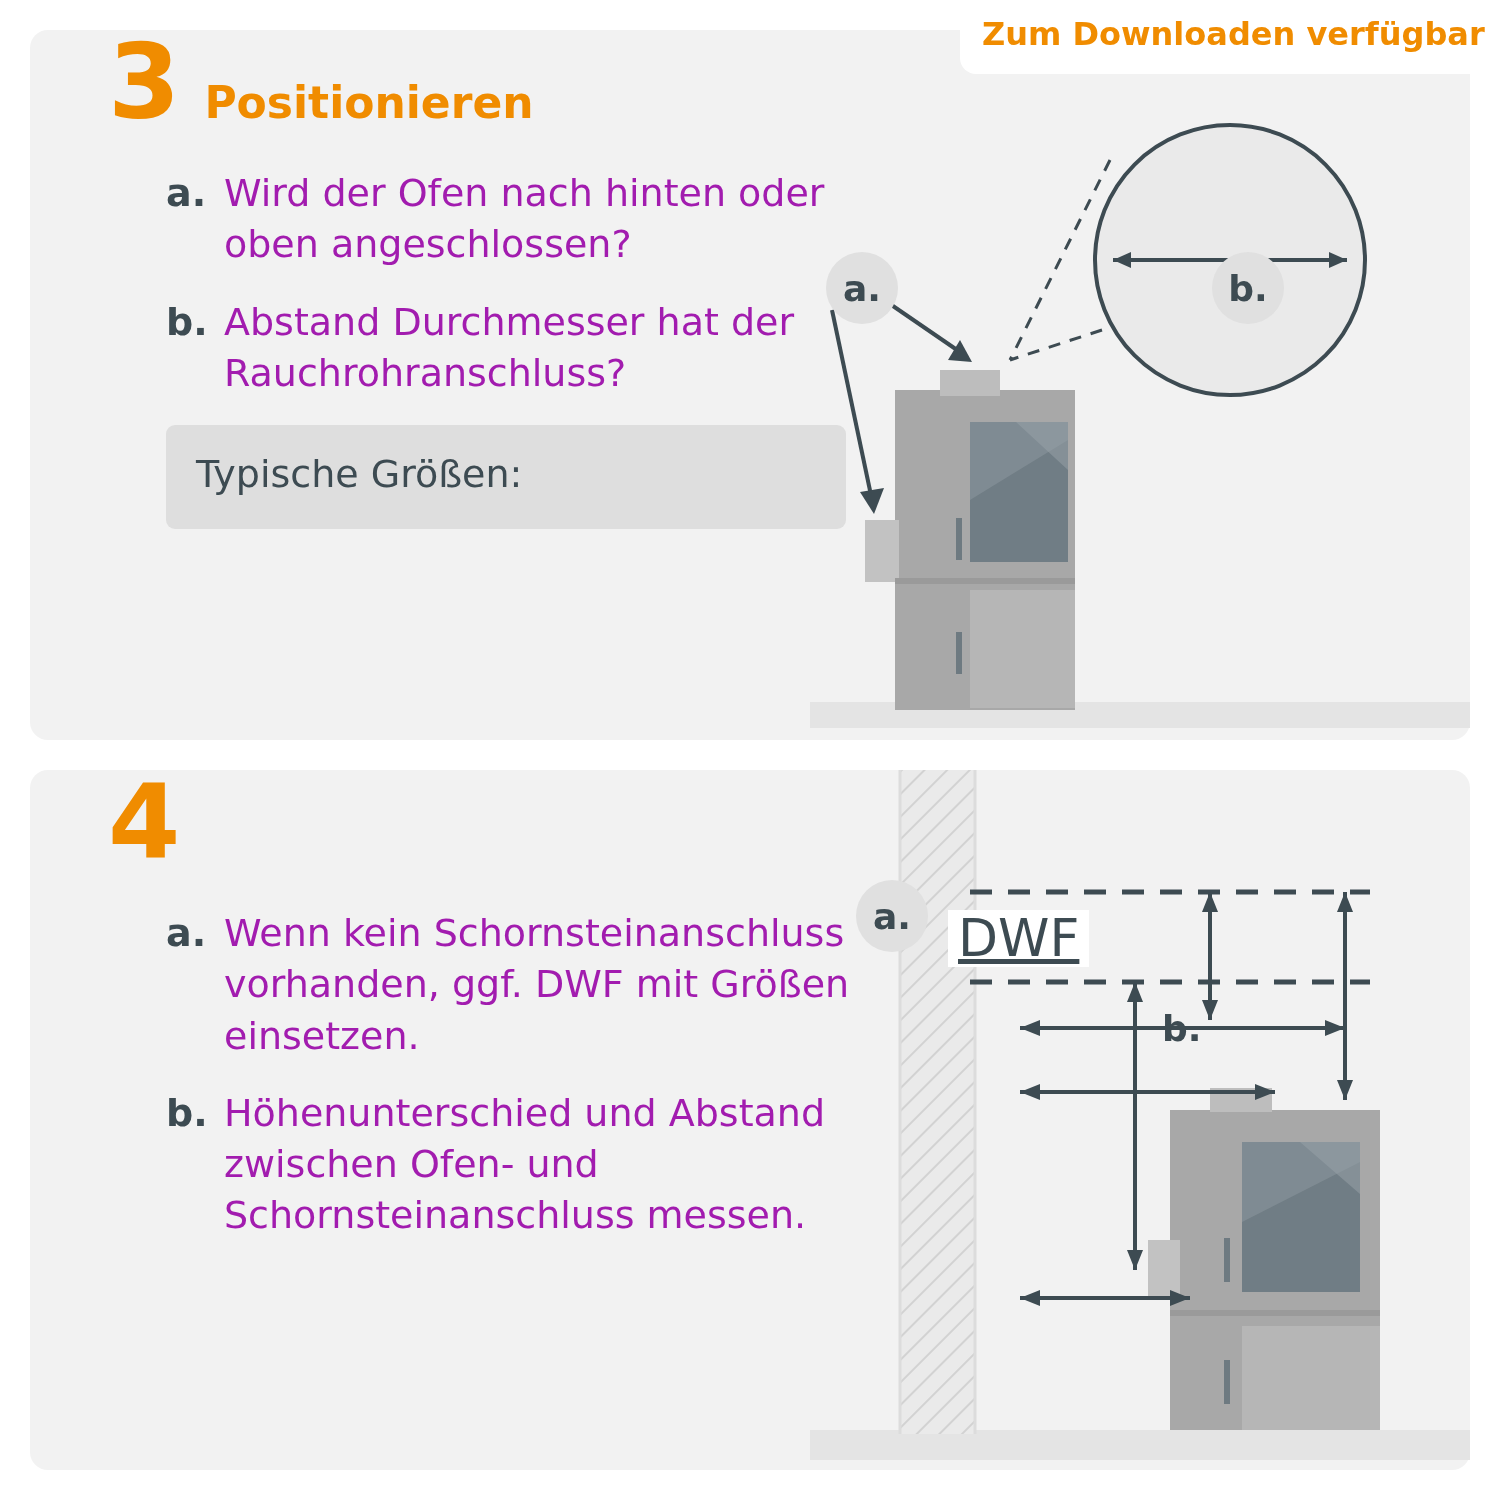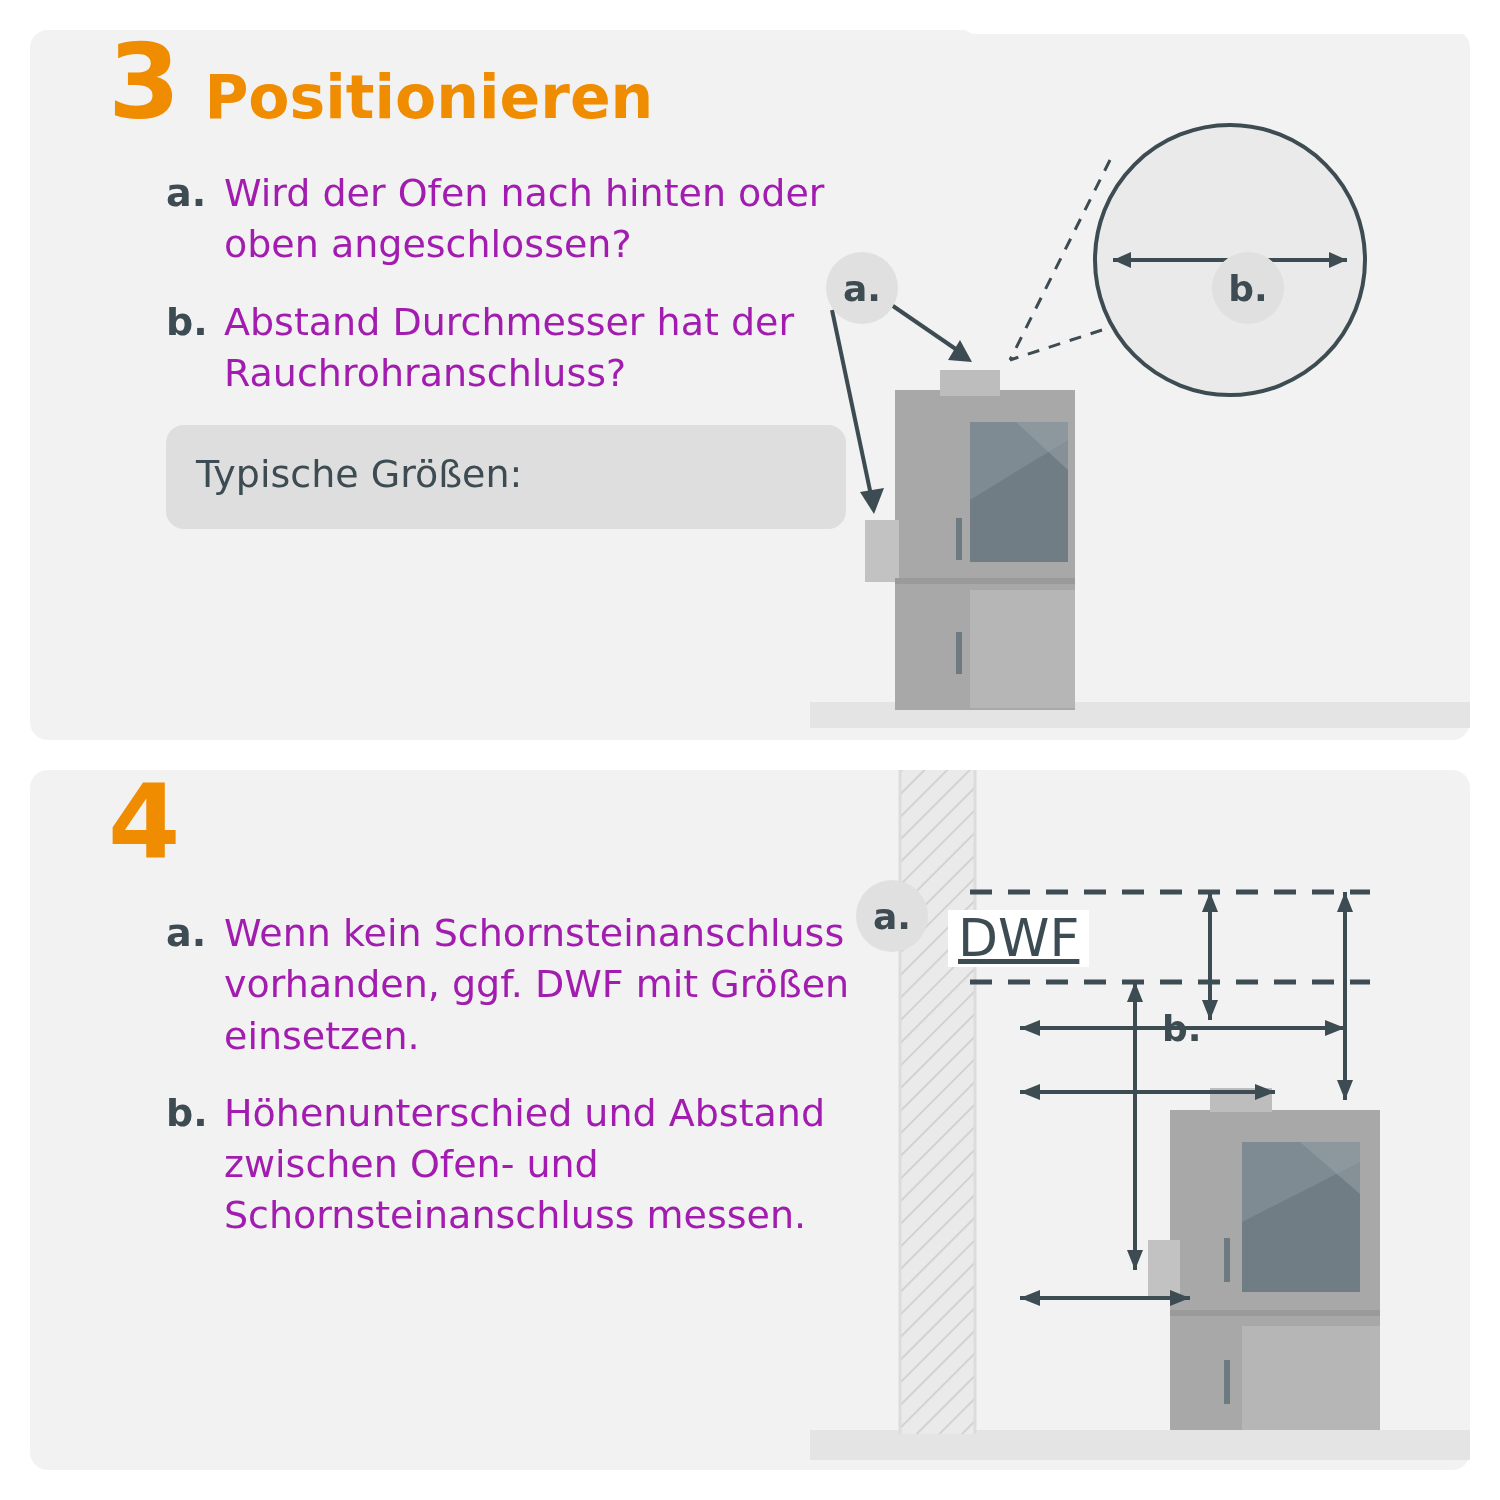--- a/index.html
+++ b/index.html
@@ -44,21 +44,21 @@
     padding-left: 38px;
   }
   .step-num {
     font-size: 104px;
     font-weight: bold;
     color: #f08c00;
     line-height: 1;
     letter-spacing: -2px;
   }
   .step-title {
-    font-size: 60px;
+    font-size: 44px;
     font-weight: bold;
     color: #f08c00;
     line-height: 1;
   }
 
   .items { margin-top: 34px; padding-left: 96px; }
   .item {
     display: flex;
     align-items: flex-start;
     margin-bottom: 26px;
@@ -75,21 +75,21 @@
     font-size: 38px;
     color: #a21caf;
     line-height: 1.35;
     max-width: 680px;
   }
 
   .note-box {
     margin: 26px 0 0 96px;
     width: 680px;
     background: #dedede;
-    border-radius: 18px;
+    border-radius: 9px;
     padding: 26px 30px 30px 30px;
     box-sizing: border-box;
   }
   .note-label {
     font-size: 38px;
     color: #3d4b52;
     line-height: 1.25;
   }
   .note-values {
     font-size: 40px;
@@ -310,15 +310,16 @@
         </div>
         <div class="item">
           <span class="item-key">b.</span>
           <span class="item-text">Höhenunterschied und Abstand zwischen Ofen- und Schornsteinanschluss messen.</span>
         </div>
       </div>
     </div>
   </div>
 
   <div class="badge">
+    <div class="badge-line1">Zum Downloaden verfügbar</div>
   </div>
 
 </div>
 
 </body></html>

